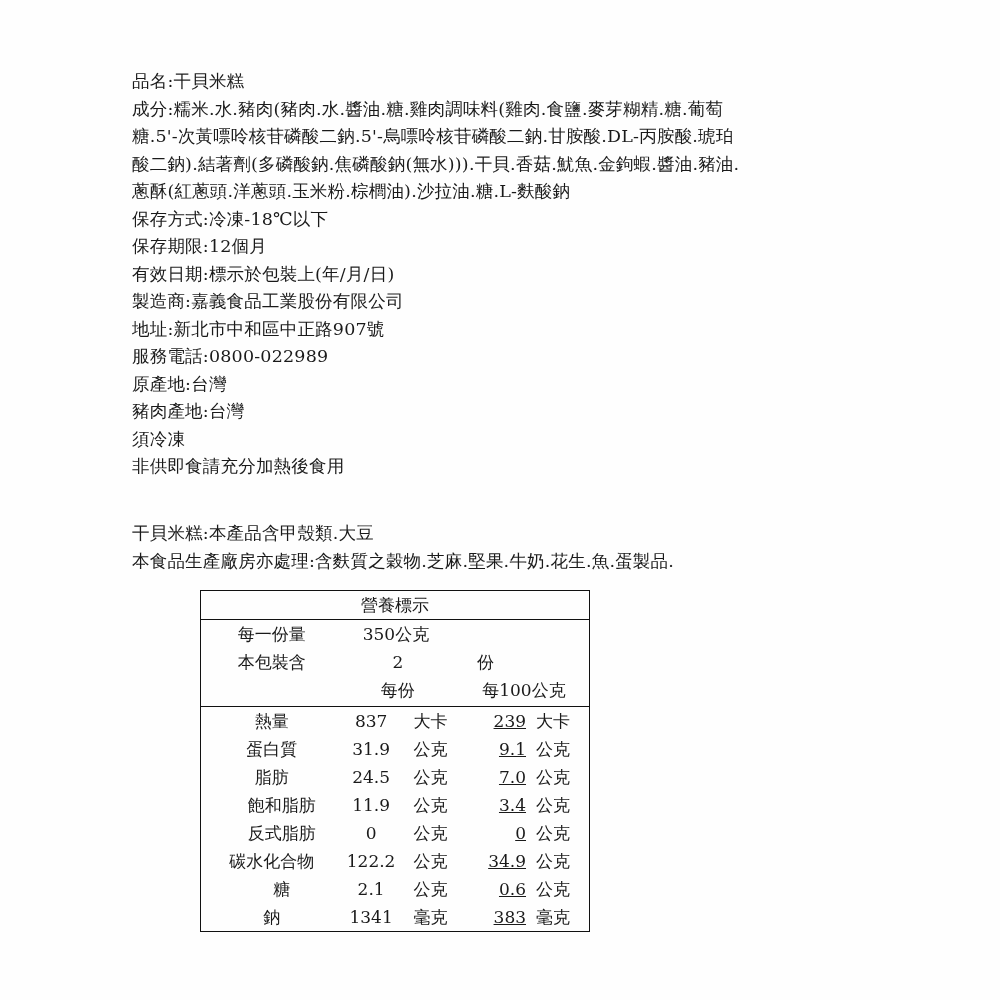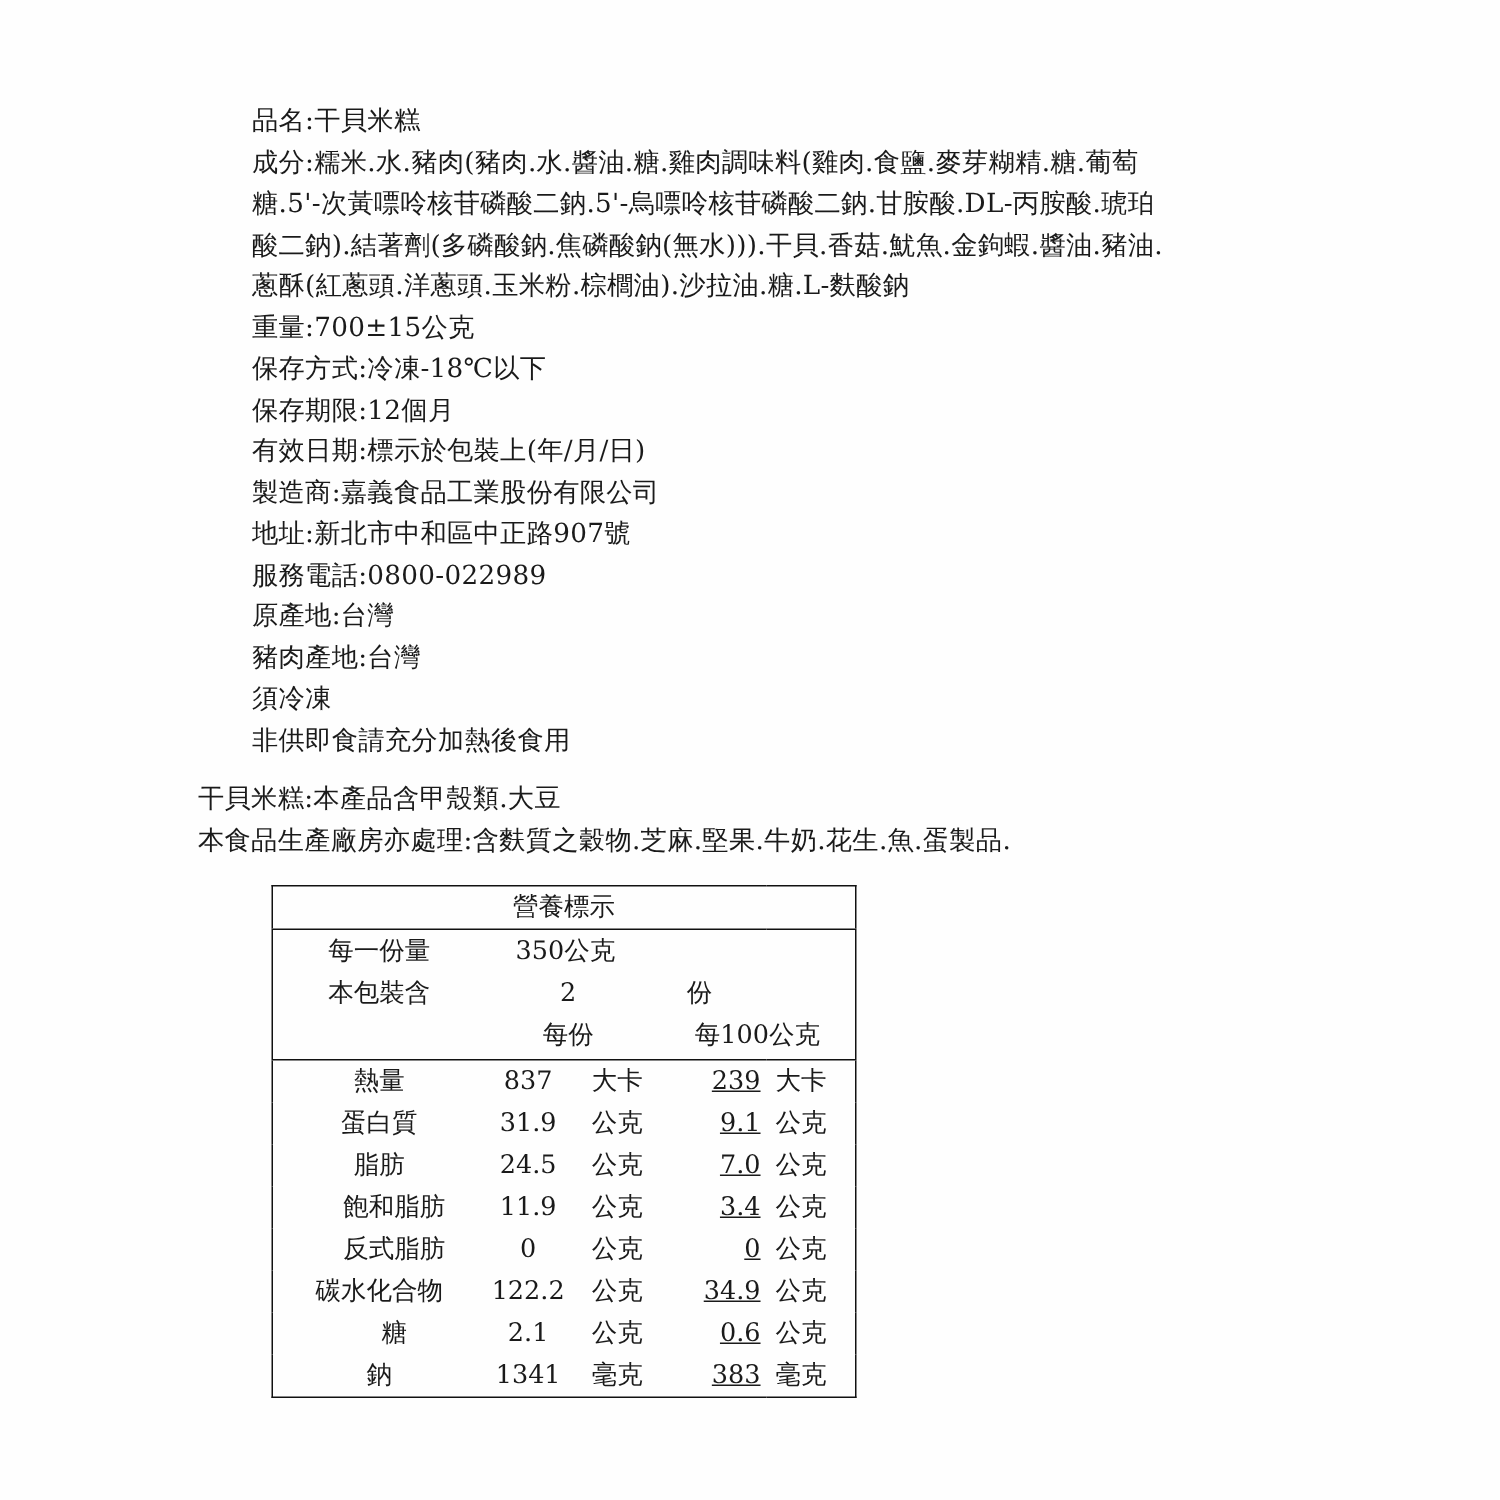--- a/index.html
+++ b/index.html
@@ -20,38 +20,37 @@
     left: 0; top: 0;
     width: 1000px;
     height: 1000px;
     background: #fefefe;
   }
   .label-block {
     position: absolute;
     left: 132px;
     top: 68px;
     width: 740px;
-    margin-left: 36px;
   }
   .line {
     font-size: 17.5px;
     line-height: 27.5px;
     letter-spacing: 0.2px;
     white-space: pre-wrap;
     word-break: break-all;
   }
   .allergen-block {
     position: absolute;
     left: 132px;
     top: 520px;
     width: 760px;
   }
   .nutrition-wrap {
     position: absolute;
-    left: 181px;
+    left: 200px;
     top: 590px;
     width: 390px;
   }
   table.nutrition {
     border-collapse: collapse;
     width: 390px;
     font-size: 17px;
     font-family: "DejaVu Serif", "Liberation Serif", serif;
   }
   table.nutrition td {
@@ -123,21 +122,20 @@
 <body>
 
 <div class="page">
 
   <div class="label-block">
     <div class="line">品名:干貝米糕</div>
     <div class="line">成分:糯米.水.豬肉(豬肉.水.醬油.糖.雞肉調味料(雞肉.食鹽.麥芽糊精.糖.葡萄</div>
     <div class="line">糖.5'-次黃嘌呤核苷磷酸二鈉.5'-烏嘌呤核苷磷酸二鈉.甘胺酸.DL-丙胺酸.琥珀</div>
     <div class="line">酸二鈉).結著劑(多磷酸鈉.焦磷酸鈉(無水))).干貝.香菇.魷魚.金鉤蝦.醬油.豬油.</div>
     <div class="line">蔥酥(紅蔥頭.洋蔥頭.玉米粉.棕櫚油).沙拉油.糖.L-麩酸鈉</div>
-    <div class="line">重量:700±15公克</div>
     <div class="line">保存方式:冷凍-18℃以下</div>
     <div class="line">保存期限:12個月</div>
     <div class="line">有效日期:標示於包裝上(年/月/日)</div>
     <div class="line">製造商:嘉義食品工業股份有限公司</div>
     <div class="line">地址:新北市中和區中正路907號</div>
     <div class="line">服務電話:0800-022989</div>
     <div class="line">原產地:台灣</div>
     <div class="line">豬肉產地:台灣</div>
     <div class="line">須冷凍</div>
     <div class="line">非供即食請充分加熱後食用</div>

